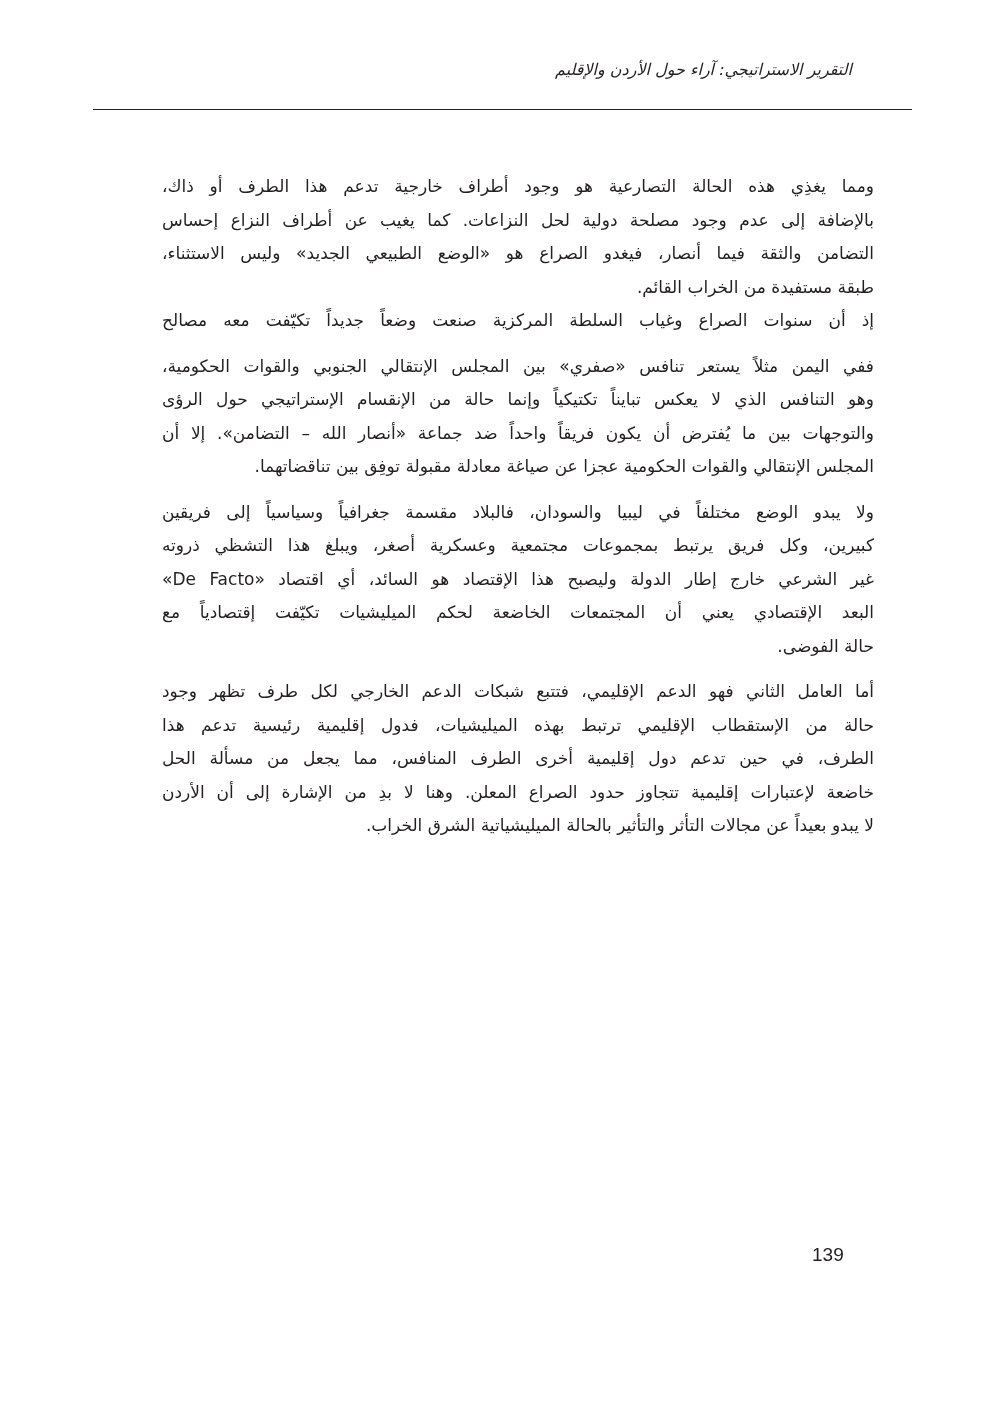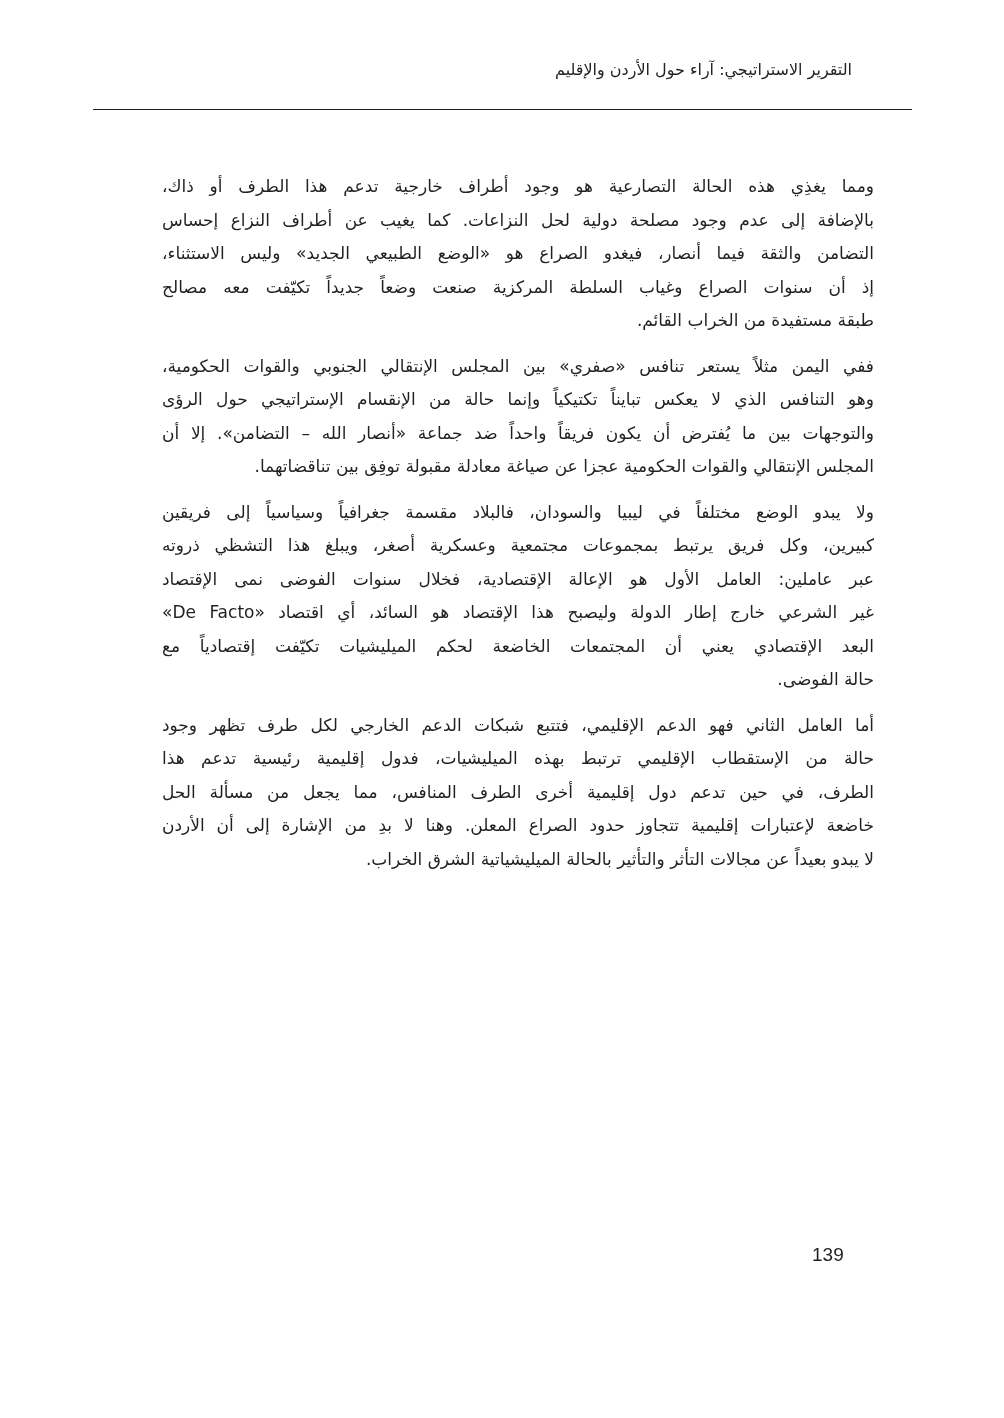--- a/index.html
+++ b/index.html
@@ -16,20 +16,21 @@
     color: #231f20;
   }
   .running-header {
     position: absolute;
     top: 60px;
     right: 152px;
     direction: rtl;
     font-size: 16px;
     color: #231f20;
     white-space: nowrap;
+    font-style: italic;
   }
   .header-rule {
     position: absolute;
     top: 109px;
     left: 93px;
     width: 819px;
     height: 1px;
     background: #231f20;
   }
   .body-text {
@@ -70,33 +71,32 @@
 <body>
 
 <div class="running-header">التقرير الاستراتيجي: آراء حول الأردن والإقليم</div>
 <div class="header-rule"></div>
 
 <div class="body-text">
   <p class="para">
     <span class="line">ومما يغذِي هذه الحالة التصارعية هو وجود أطراف خارجية تدعم هذا الطرف أو ذاك،</span>
     <span class="line">بالإضافة إلى عدم وجود مصلحة دولية لحل النزاعات. كما يغيب عن أطراف النزاع إحساس</span>
     <span class="line">التضامن والثقة فيما أنصار، فيغدو الصراع هو «الوضع الطبيعي الجديد» وليس الاستثناء،</span>
+    <span class="line last">طبقة مستفيدة من الخراب القائم.</span>
     <span class="line">إذ أن سنوات الصراع وغياب السلطة المركزية صنعت وضعاً جديداً تكيّفت معه مصالح</span>
-    <span class="line last">طبقة مستفيدة من الخراب القائم.</span>
   </p>
   <p class="para">
     <span class="line">ففي اليمن مثلاً يستعر تنافس «صفري» بين المجلس الإنتقالي الجنوبي والقوات الحكومية،</span>
     <span class="line">وهو التنافس الذي لا يعكس تبايناً تكتيكياً وإنما حالة من الإنقسام الإستراتيجي حول الرؤى</span>
     <span class="line">والتوجهات بين ما يُفترض أن يكون فريقاً واحداً ضد جماعة «أنصار الله – التضامن». إلا أن</span>
     <span class="line last">المجلس الإنتقالي والقوات الحكومية عجزا عن صياغة معادلة مقبولة توفِق بين تناقضاتهما.</span>
   </p>
   <p class="para">
     <span class="line">ولا يبدو الوضع مختلفاً في ليبيا والسودان، فالبلاد مقسمة جغرافياً وسياسياً إلى فريقين</span>
     <span class="line">كبيرين، وكل فريق يرتبط بمجموعات مجتمعية وعسكرية أصغر، ويبلغ هذا التشظي ذروته</span>
-    <span class="line">عبر عاملين: العامل الأول هو الإعالة الإقتصادية، فخلال سنوات الفوضى نمى الإقتصاد</span>
     <span class="line">غير الشرعي خارج إطار الدولة وليصبح هذا الإقتصاد هو السائد، أي اقتصاد «De Facto»</span>
     <span class="line">البعد الإقتصادي يعني أن المجتمعات الخاضعة لحكم الميليشيات تكيّفت إقتصادياً مع</span>
     <span class="line last">حالة الفوضى.</span>
   </p>
   <p class="para">
     <span class="line">أما العامل الثاني فهو الدعم الإقليمي، فتتبع شبكات الدعم الخارجي لكل طرف تظهر وجود</span>
     <span class="line">حالة من الإستقطاب الإقليمي ترتبط بهذه الميليشيات، فدول إقليمية رئيسية تدعم هذا</span>
     <span class="line">الطرف، في حين تدعم دول إقليمية أخرى الطرف المنافس، مما يجعل من مسألة الحل</span>
     <span class="line">خاضعة لإعتبارات إقليمية تتجاوز حدود الصراع المعلن. وهنا لا بدِ من الإشارة إلى أن الأردن</span>
     <span class="line last">لا يبدو بعيداً عن مجالات التأثر والتأثير بالحالة الميليشياتية الشرق الخراب.</span>

